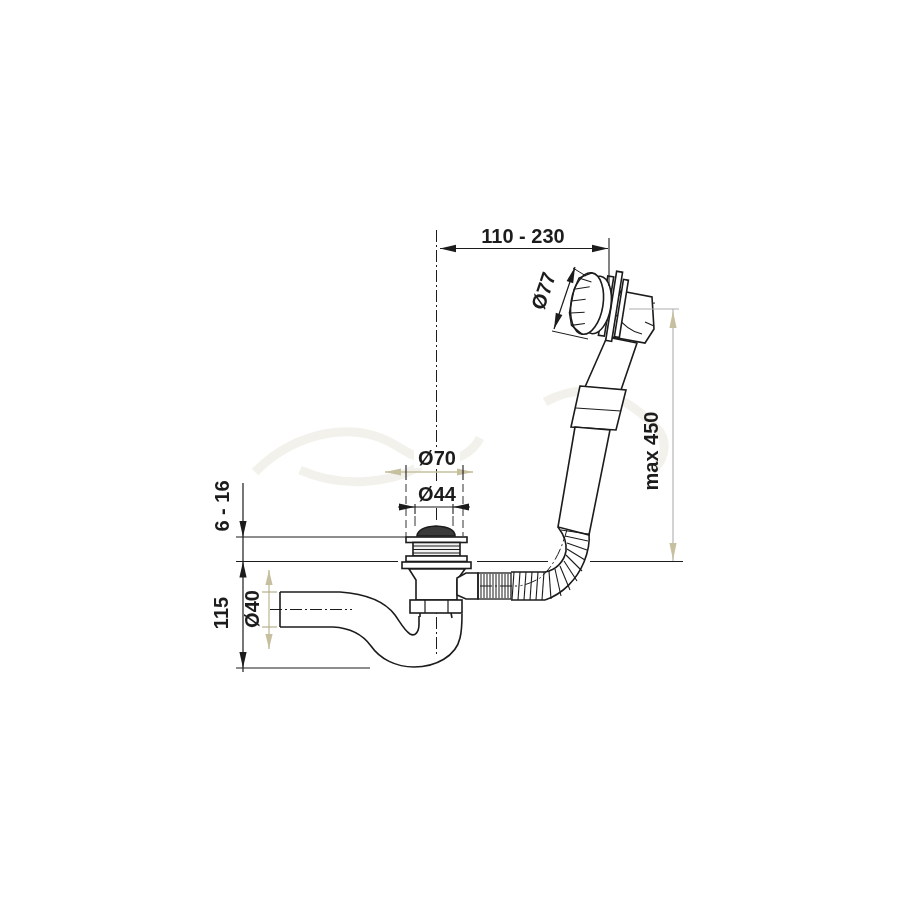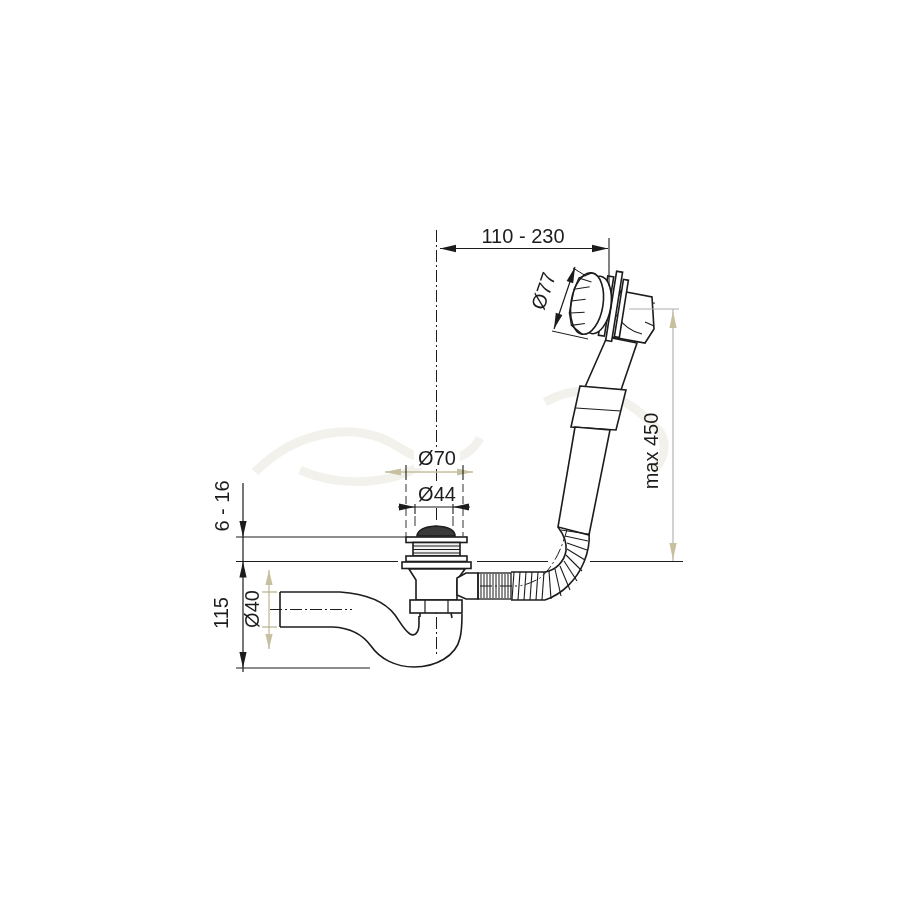--- a/index.html
+++ b/index.html
@@ -1,17 +1,17 @@
 <!DOCTYPE html>
 <html><head>
 <meta charset="utf-8">
 <style>
   html,body{margin:0;padding:0;background:#ffffff;}
   .stage{position:relative;width:900px;height:900px;background:#ffffff;overflow:hidden;
-         font-family:"Liberation Sans", sans-serif;}
+         font-family:"Liberation Sans", sans-serif;font-weight:bold;}
   svg{position:absolute;left:0;top:0;}
   text{font-family:"Liberation Sans", sans-serif;fill:#1c1c1c;}
   .dimtxt{font-size:20px;}
 </style>
 </head>
 <body>
 
 <div class="stage">
 <svg width="900" height="900" viewBox="0 0 900 900">
 

